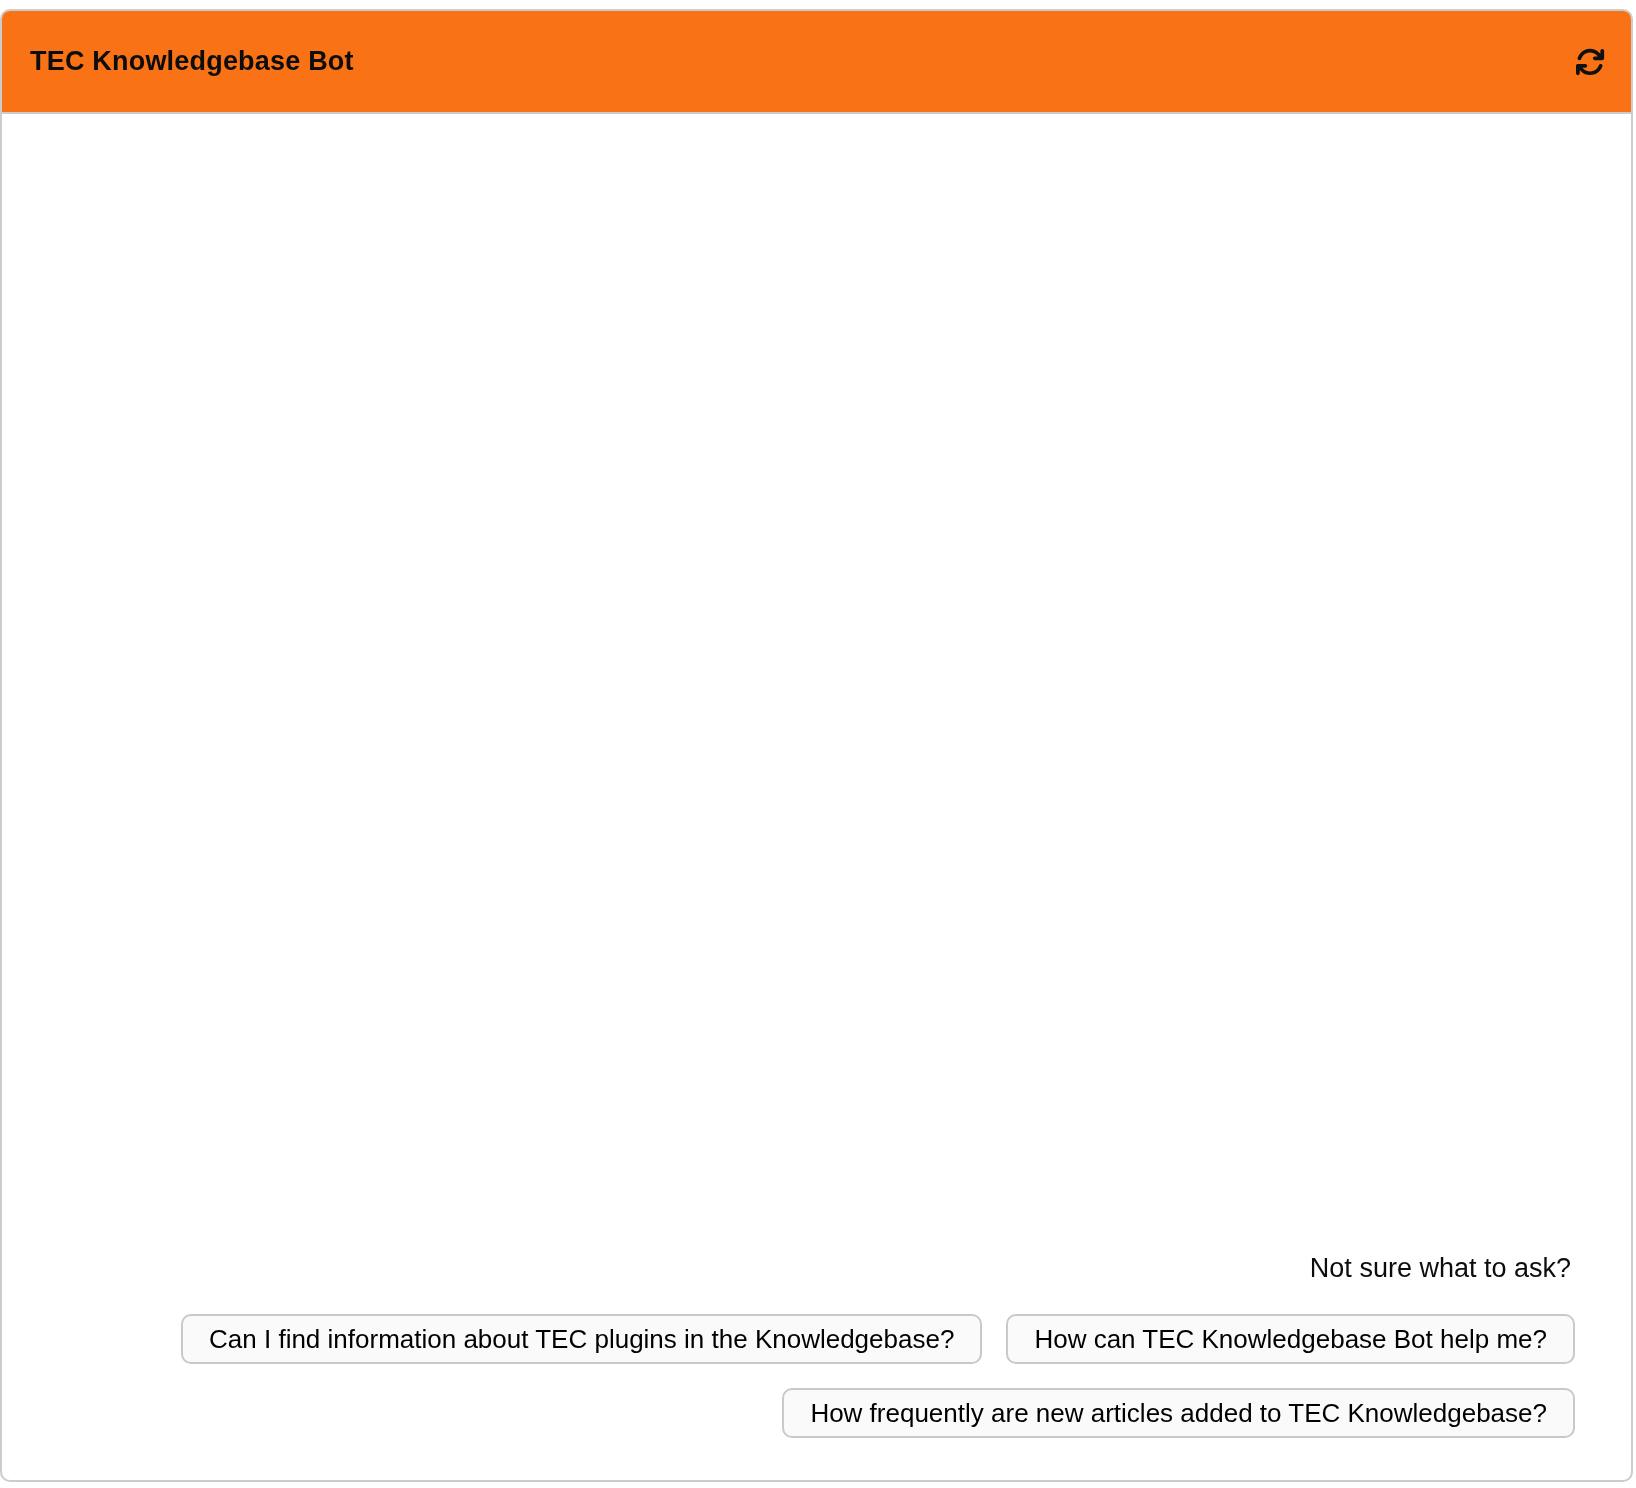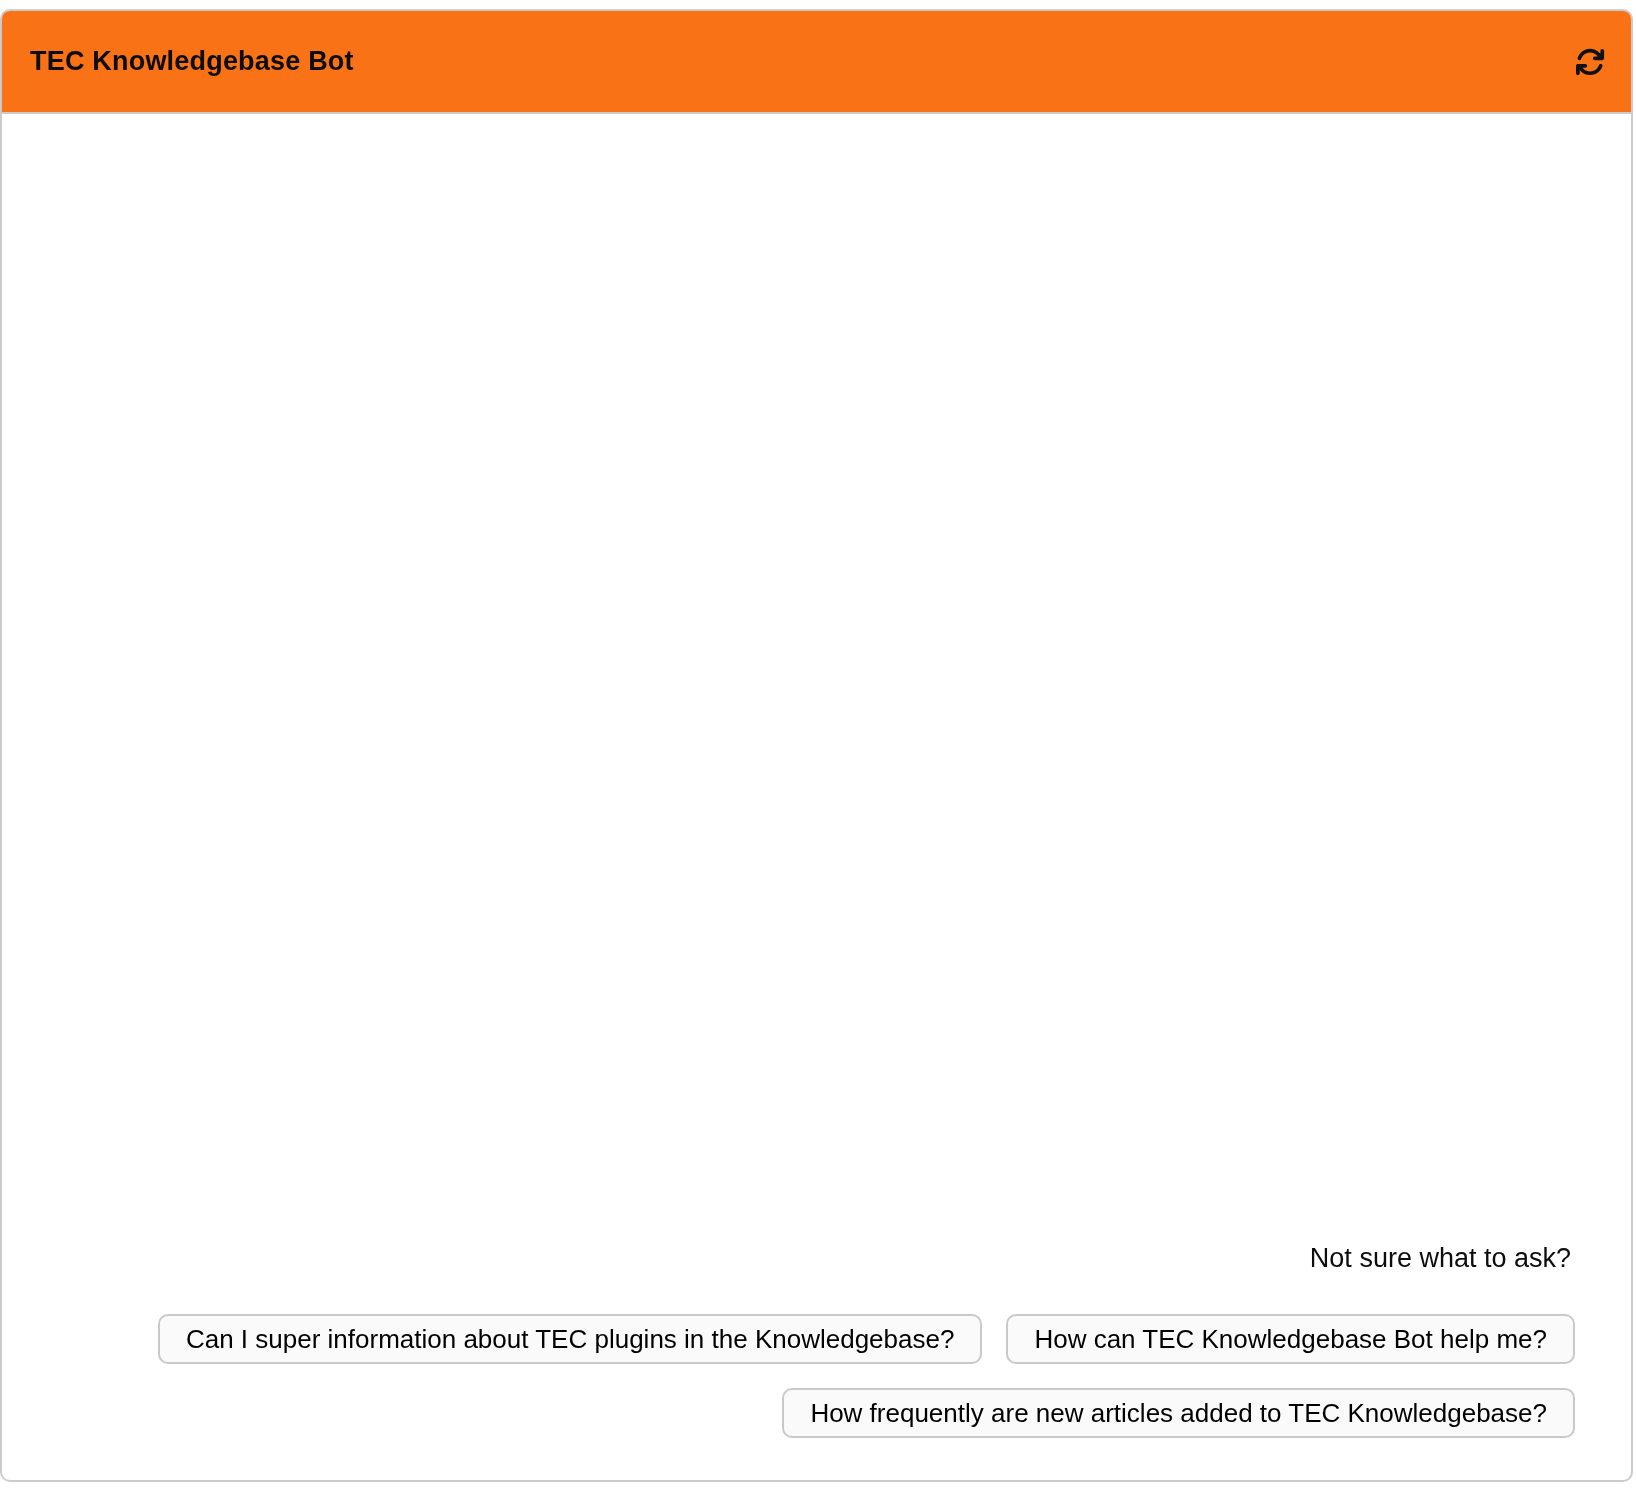--- a/index.html
+++ b/index.html
@@ -58,21 +58,21 @@
   }
   .spacer { flex: 1; }
   
   .suggestions {
     padding: 0 26px 42px 30px;
   }
   .suggest-hint {
     text-align: right;
     font-size: 27px;
     color: #0d0d0d;
-    margin-bottom: 40px;
+    margin-bottom: 30px;
     padding-right: 4px;
   }
   .suggest-buttons {
     display: flex;
     flex-wrap: wrap;
     justify-content: flex-end;
     gap: 24px;
   }
   .suggest-btn {
     font-family: "Liberation Sans", sans-serif;
@@ -128,21 +128,21 @@
       </span>
     </button>
   </div>
 
   <div class="chat-body">
     <div class="spacer"></div>
 
     <div class="suggestions">
       <div class="suggest-hint">Not sure what to ask?</div>
       <div class="suggest-buttons">
-        <button class="suggest-btn">Can I super information about TEC plugins in the Knowledgebase?</button>
+        <button class="suggest-btn">Can I find information about TEC plugins in the Knowledgebase?</button>
         <button class="suggest-btn">How can TEC Knowledgebase Bot help me?</button>
         <button class="suggest-btn">How frequently are new articles added to TEC Knowledgebase?</button>
       </div>
     </div>
   </div>
 
 
 </div>
 
 </body></html>

